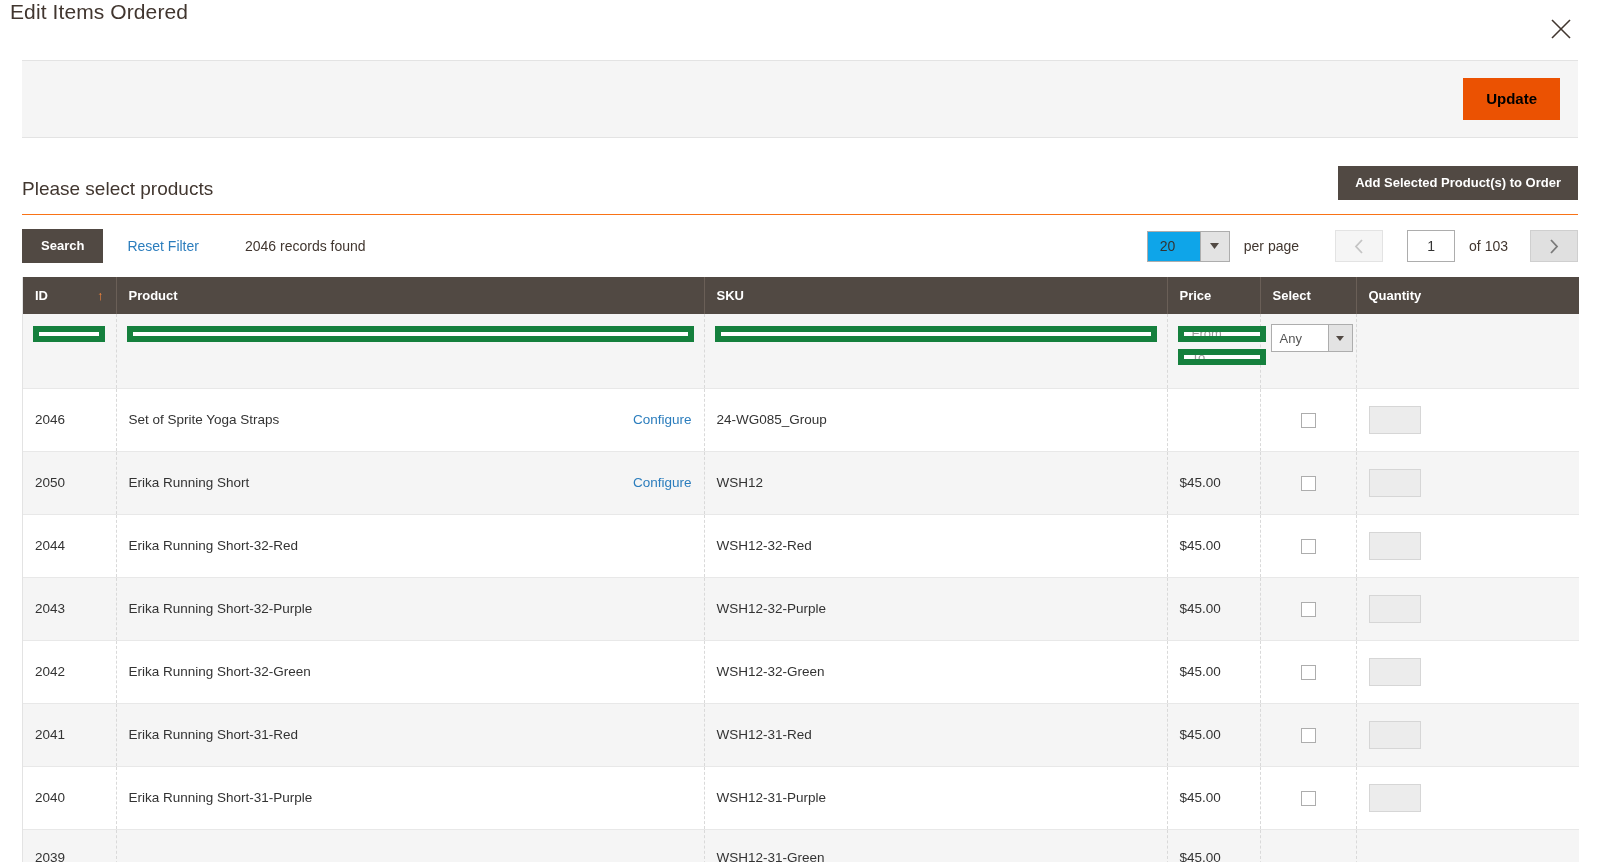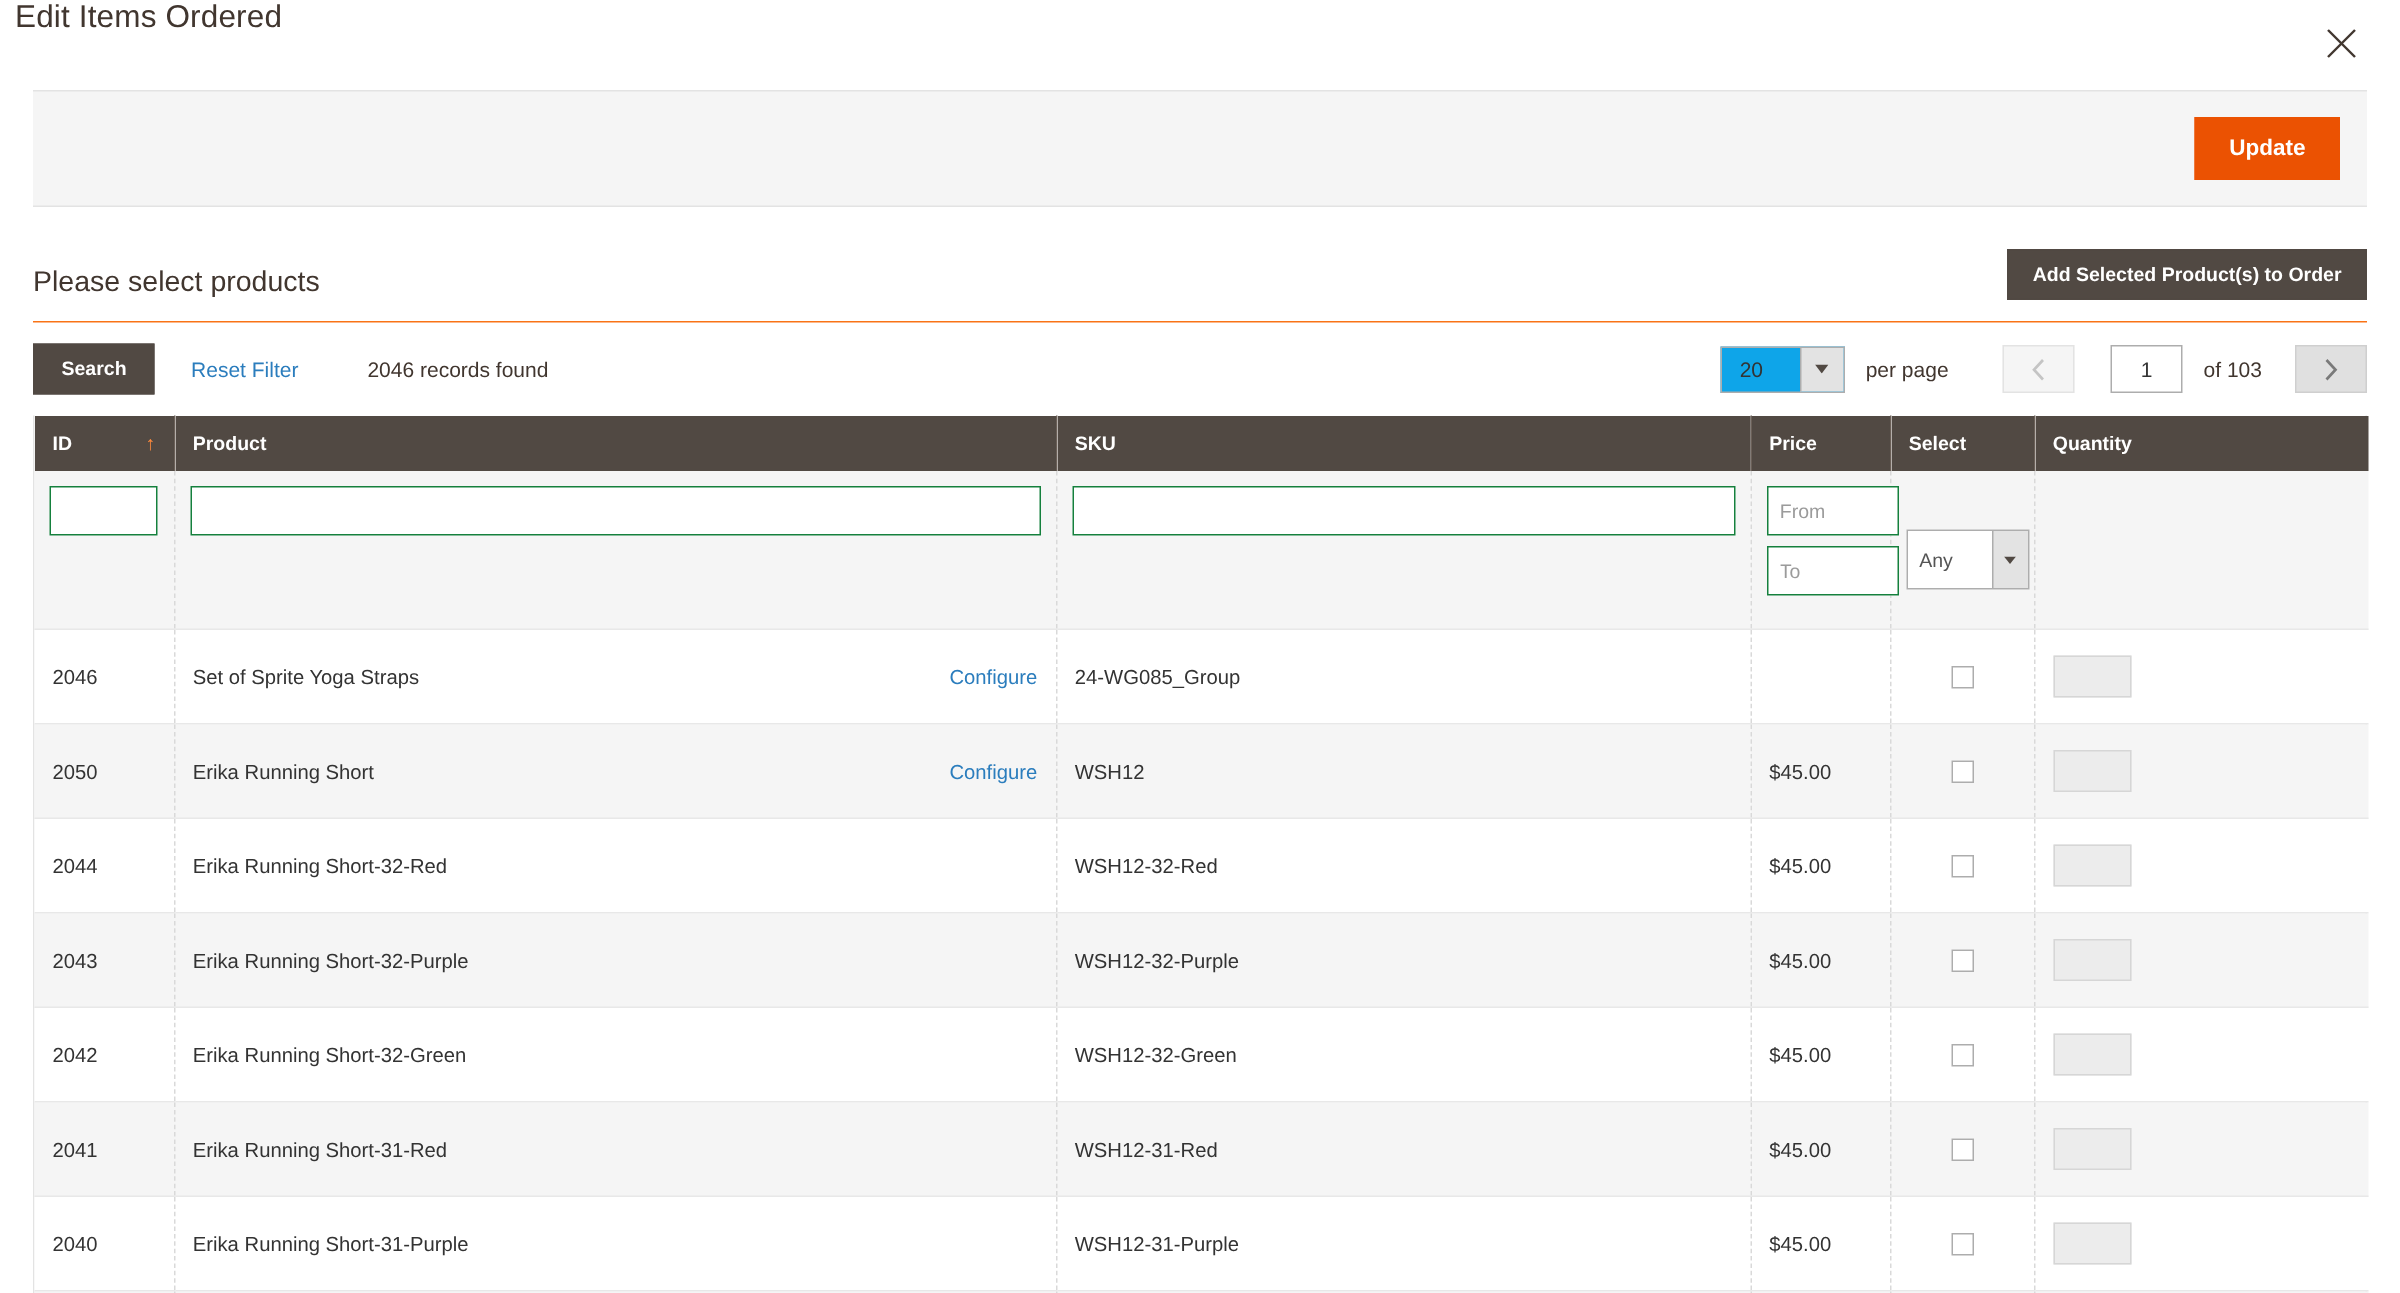--- a/index.html
+++ b/index.html
@@ -44,21 +44,21 @@
     background: #f5f5f5;
     border-top: 1px solid #e3e3e3;
     border-bottom: 1px solid #e3e3e3;
     display: flex;
     align-items: center;
     justify-content: flex-end;
     padding-right: 18px;
   }
   .btn-update {
     background: #eb5202;
-    color: #ffffff;
+    color: #000000;
     border: 1px solid #eb5202;
     font-size: 15px;
     font-weight: bold;
     padding: 12px 22px;
     cursor: pointer;
     font-family: "Liberation Sans", sans-serif;
     line-height: 1.1;
   }
 
   
@@ -222,39 +222,38 @@
 
   .filter-row td {
     background: #f5f5f5;
     padding: 10px 10px 22px 10px;
     border-right: 1px dashed #d9d9d9;
     vertical-align: top;
   }
   .filter-row td:last-child { border-right: none; }
   .f-input {
     width: 100%;
-    height: 33px;
-    border: 1px solid #15803d;
+    height: 16px;
+    border: 6px solid #15803d;
     background: #fff;
     padding: 0 8px;
     font-size: 13px;
     color: #a16207;
     font-family: "Liberation Sans", sans-serif;
   }
   .f-input::placeholder { color: #9b9b9b; }
   .f-input.small { width: 72px; }
   .f-input.price { width: 88px; }
   .f-input + .f-input.price { margin-top: 7px; }
   .f-select-wrap {
     display: inline-flex;
-    height: 40px;
+    height: 28px;
     border: 1px solid #adadad;
     background: #fff;
     width: 82px;
-    margin-top: 29px;
   }
   .f-select-val {
     flex: 1;
     display: flex; align-items: center;
     padding-left: 8px;
     font-size: 13px; color: #555;
   }
   .f-select-arrow {
     width: 24px;
     background: #e3e3e3;

